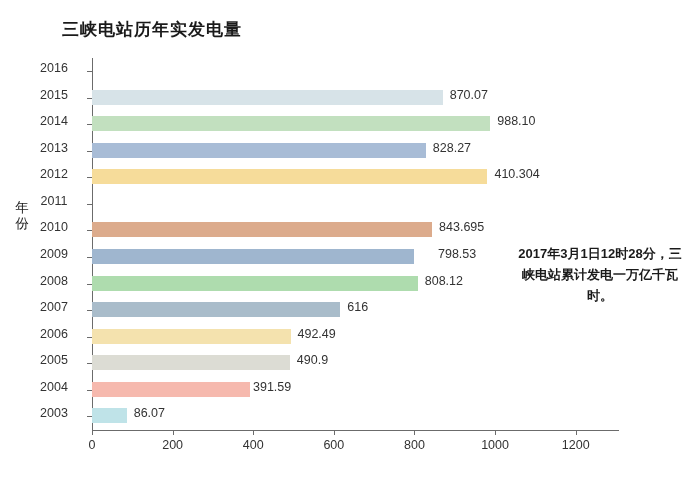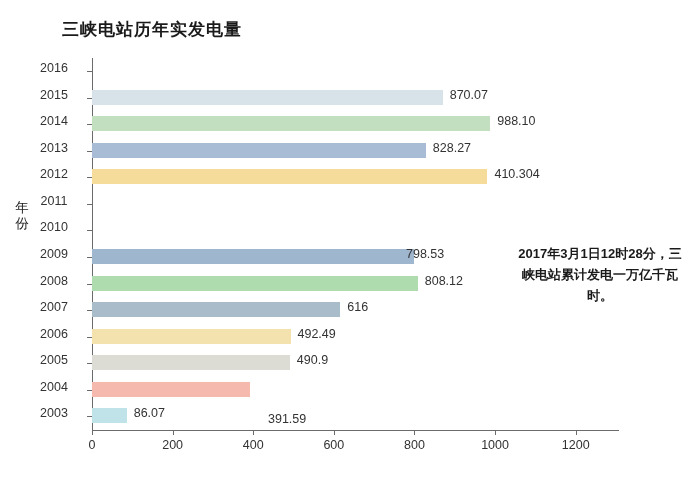--- a/index.html
+++ b/index.html
@@ -157,43 +157,47 @@
         <div class="bar-label" style="left: 405.28px;">988.10</div>
       </div>
       <div class="row" style="top: 79.7143px; width: 524px;">
         <div class="bar" style="width: 333.857px; background: rgb(168, 188, 214);"></div>
         <div class="bar-label" style="left: 340.857px;">828.27</div>
       </div>
       <div class="row" style="top: 106.286px; width: 524px;">
         <div class="bar" style="width: 395.446px; background: rgb(246, 220, 154);"></div>
         <div class="bar-label" style="left: 402.446px;">410.304</div>
       </div>
+      <div class="row" style="top: 159.429px; width: 524px;">
+        <div class="bar" style="width: 340.074px; background: rgb(220, 171, 140);"></div>
+        <div class="bar-label" style="left: 347.074px;">843.695</div>
+      </div>
       <div class="row" style="top: 186px; width: 524px;">
         <div class="bar" style="width: 321.869px; background: rgb(159, 182, 207);"></div>
-        <div class="bar-label" style="left: 314px;">798.53</div>
+        <div class="bar-label" style="left: 346px;">798.53</div>
       </div>
       <div class="row" style="top: 212.571px; width: 524px;">
         <div class="bar" style="width: 325.735px; background: rgb(174, 220, 174);"></div>
         <div class="bar-label" style="left: 332.735px;">808.12</div>
       </div>
       <div class="row" style="top: 239.143px; width: 524px;">
         <div class="bar" style="width: 248.295px; background: rgb(169, 188, 202);"></div>
         <div class="bar-label" style="left: 255.295px;">616</div>
       </div>
       <div class="row" style="top: 265.714px; width: 524px;">
         <div class="bar" style="width: 198.511px; background: rgb(244, 226, 174);"></div>
         <div class="bar-label" style="left: 205.511px;">492.49</div>
       </div>
       <div class="row" style="top: 292.286px; width: 524px;">
         <div class="bar" style="width: 197.87px; background: rgb(220, 220, 212);"></div>
         <div class="bar-label" style="left: 204.87px;">490.9</div>
       </div>
       <div class="row" style="top: 318.857px; width: 524px;">
         <div class="bar" style="width: 157.841px; background: rgb(246, 185, 174);"></div>
-        <div class="bar-label" style="left: 176px; margin-top: 32px;">391.59</div>
+        <div class="bar-label" style="left: 161px;">391.59</div>
       </div>
       <div class="row" style="top: 345.429px; width: 524px;">
         <div class="bar" style="width: 34.6928px; background: rgb(191, 227, 232);"></div>
         <div class="bar-label" style="left: 41.6928px;">86.07</div>
       </div>
     </div>
 
   <div id="x-axis">
       <div class="xtick-mark" style="left: 92px;"></div>
       <div class="xtick-label" style="left: 92px;">0</div>

